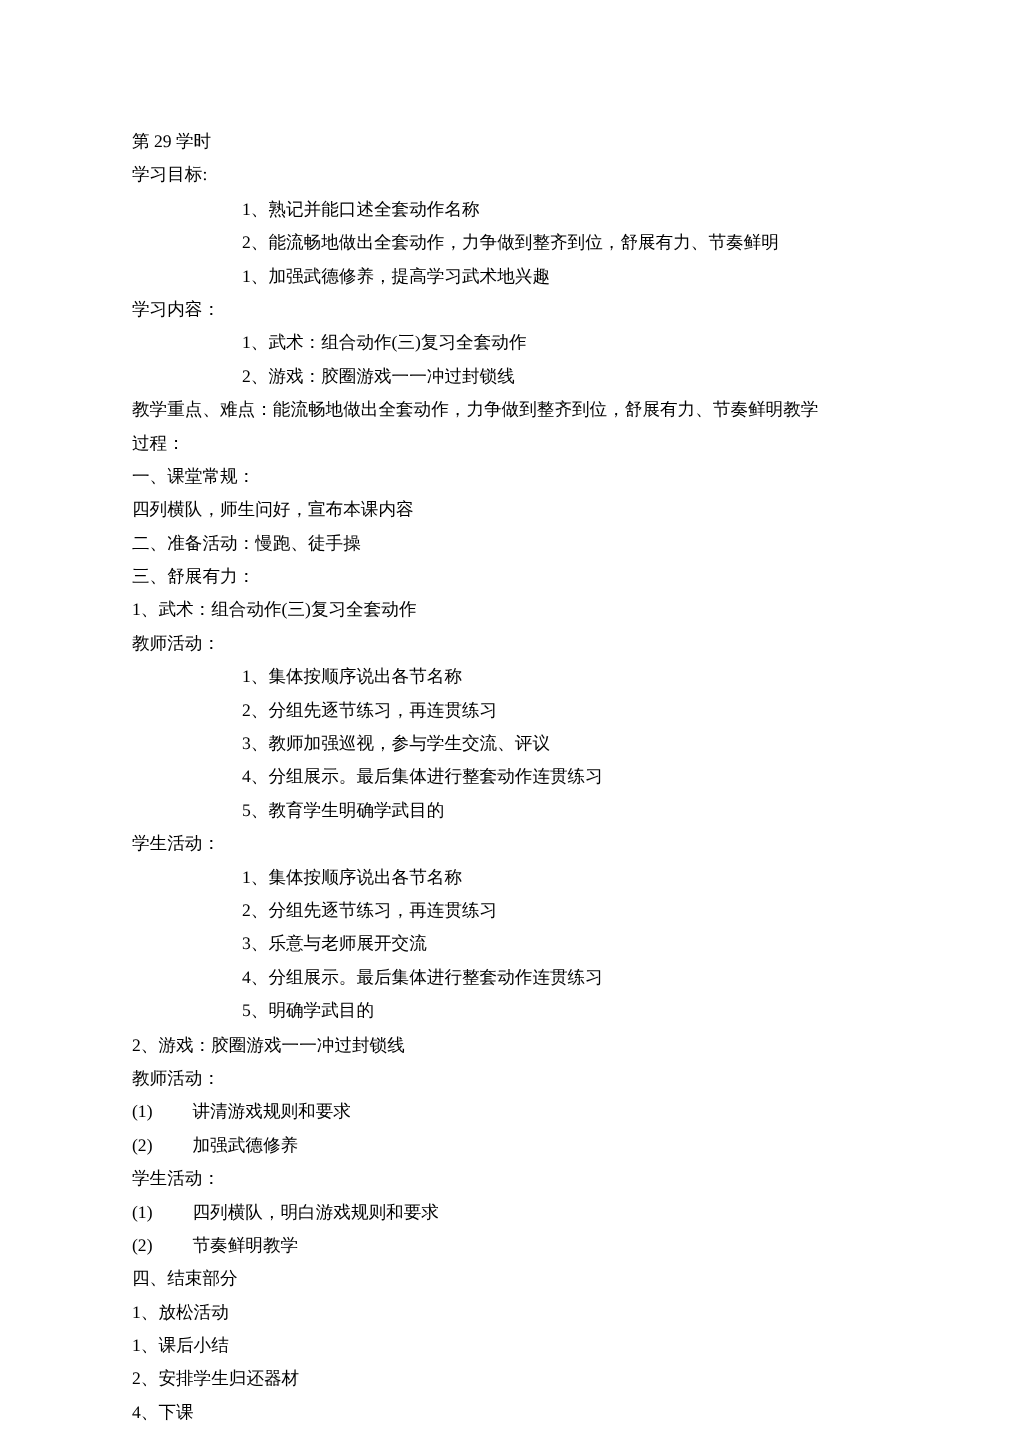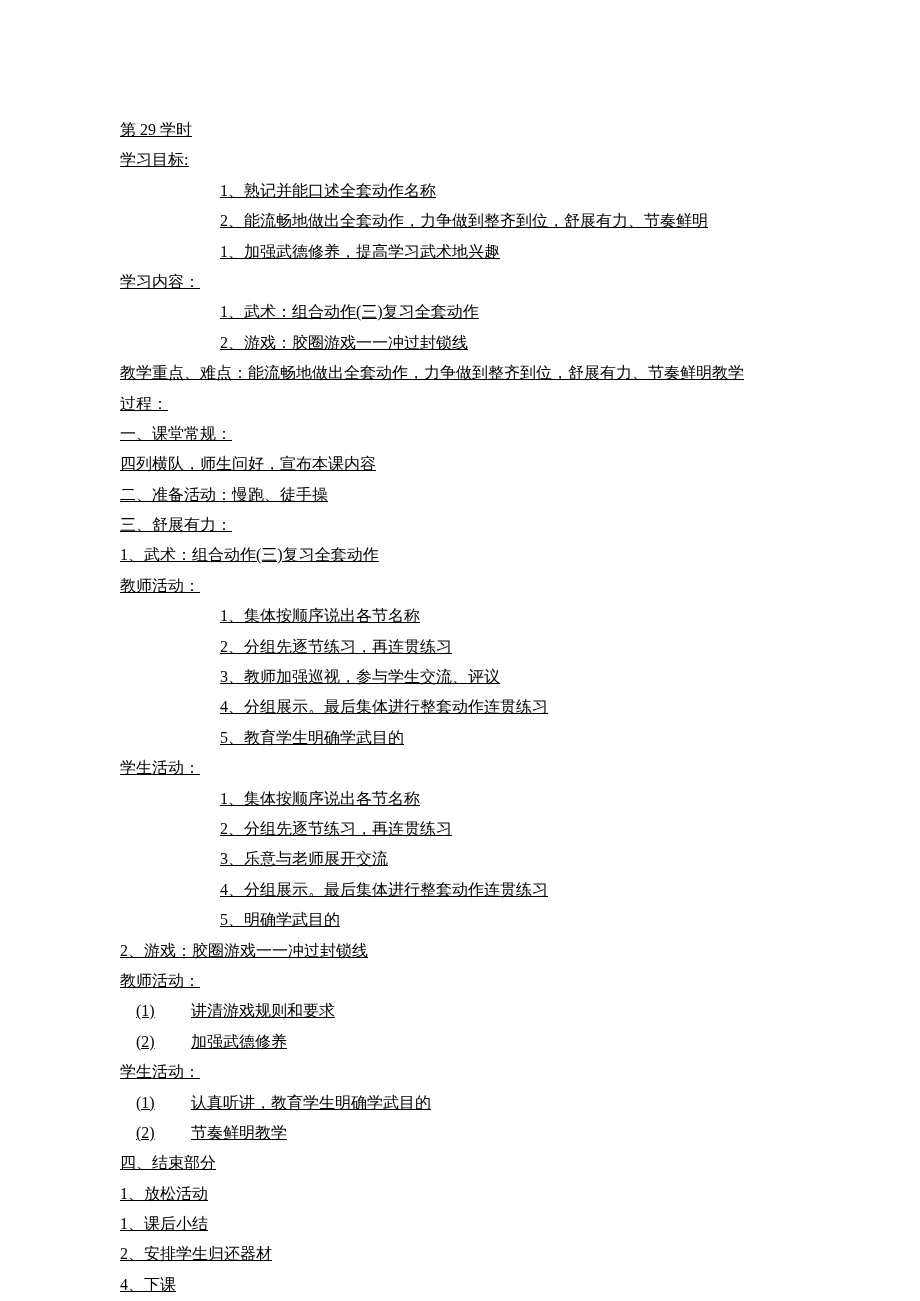--- a/index.html
+++ b/index.html
@@ -1,38 +1,36 @@
 <!DOCTYPE html>
 <html><head>
   <meta charset="utf-8">
   <style>
     * {
       margin: 0;
       padding: 0;
       box-sizing: border-box;
-      text-decoration: underline;
     }
     body {
       font-family: "SimSun", "宋体", serif;
       font-size: 16px;
       line-height: 1.9;
       color: #000;
       background: #fff;
       padding: 115px 120px 60px 120px;
       width: 920px;
     }
     .line {
       display: block;
     }
     .indent {
       padding-left: 100px;
     }
     .para-item {
       padding-left: 0;
-      margin-left: 16px;
     }
     .para-num {
       display: inline-block;
       width: 55px;
     }
   </style>
 </head>
 <body>
 
 <div class="line">第 29 学时</div>
@@ -70,20 +68,20 @@
 <div class="line indent">3、乐意与老师展开交流</div>
 <div class="line indent">4、分组展示。最后集体进行整套动作连贯练习</div>
 <div class="line indent">5、明确学武目的</div>
 
 <div class="line">2、游戏：胶圈游戏一一冲过封锁线</div>
 <div class="line">教师活动：</div>
 <div class="line para-item"><span class="para-num">(1)</span><span>讲清游戏规则和要求</span></div>
 <div class="line para-item"><span class="para-num">(2)</span><span>加强武德修养</span></div>
 
 <div class="line">学生活动：</div>
-<div class="line para-item"><span class="para-num">(1)</span><span>认真听讲，教育学生明确学武目的</span></div>
+<div class="line para-item"><span class="para-num">(1)</span><span>四列横队，明白游戏规则和要求</span></div>
 <div class="line para-item"><span class="para-num">(2)</span><span>节奏鲜明教学</span></div>
 
 <div class="line">四、结束部分</div>
 <div class="line">1、放松活动</div>
 <div class="line">1、课后小结</div>
 <div class="line">2、安排学生归还器材</div>
 <div class="line">4、下课</div>
 
 </body></html>

